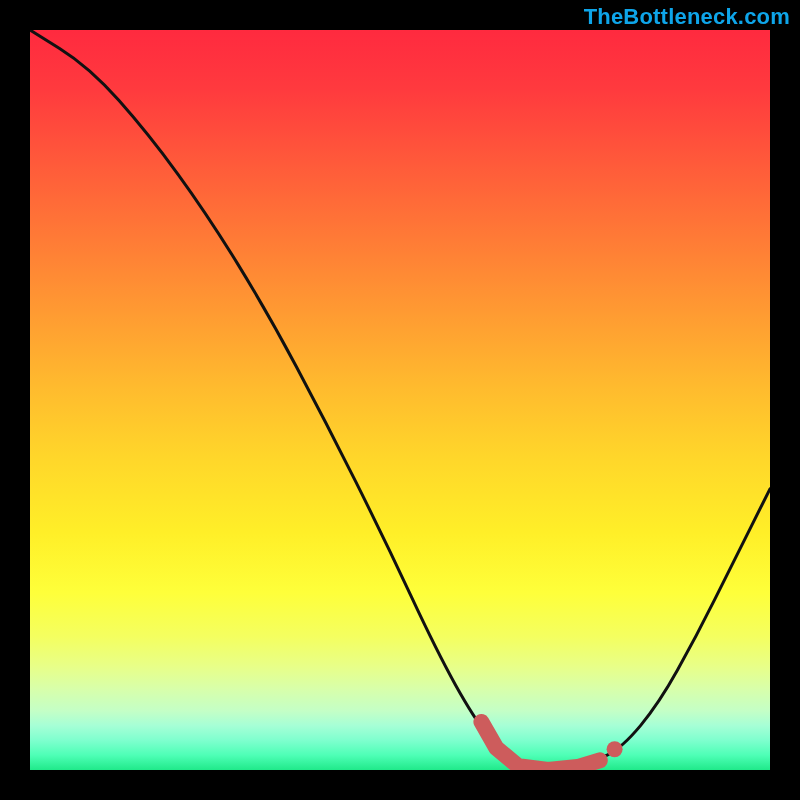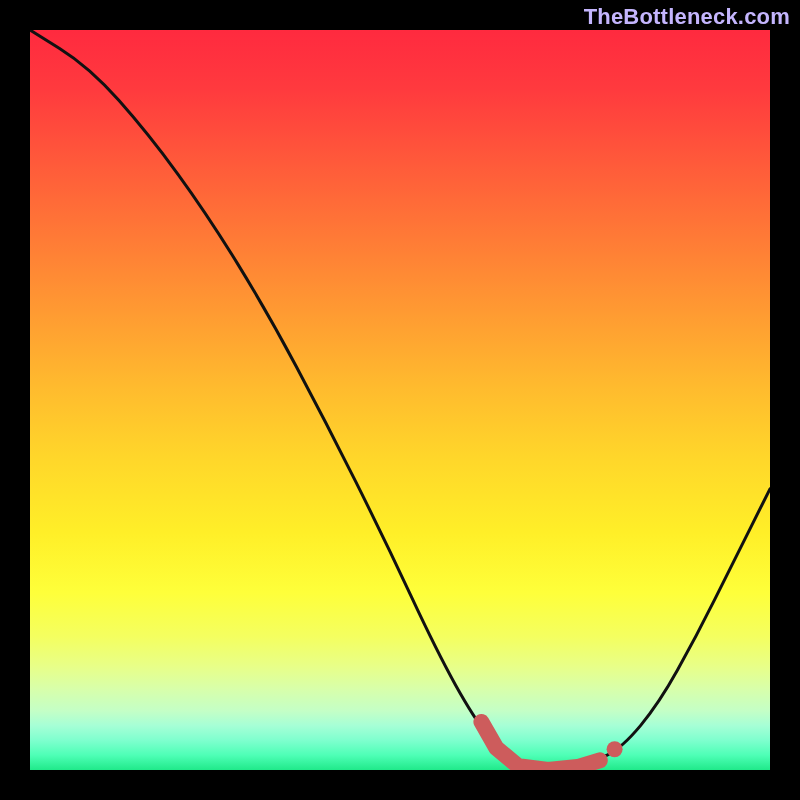--- a/index.html
+++ b/index.html
@@ -14,21 +14,21 @@
   .frame {
     position: relative;
     width: 800px;
     height: 800px;
     background: #000;
   }
   .watermark {
     position: absolute;
     top: 4px;
     right: 10px;
-    color: #c4b5fd;
+    color: #0ea5e9;
     font-size: 22px;
     font-weight: 600;
     letter-spacing: 0.2px;
     z-index: 5;
   }
   .plot-area {
     position: absolute;
     left: 30px;
     top: 30px;
     width: 740px;

